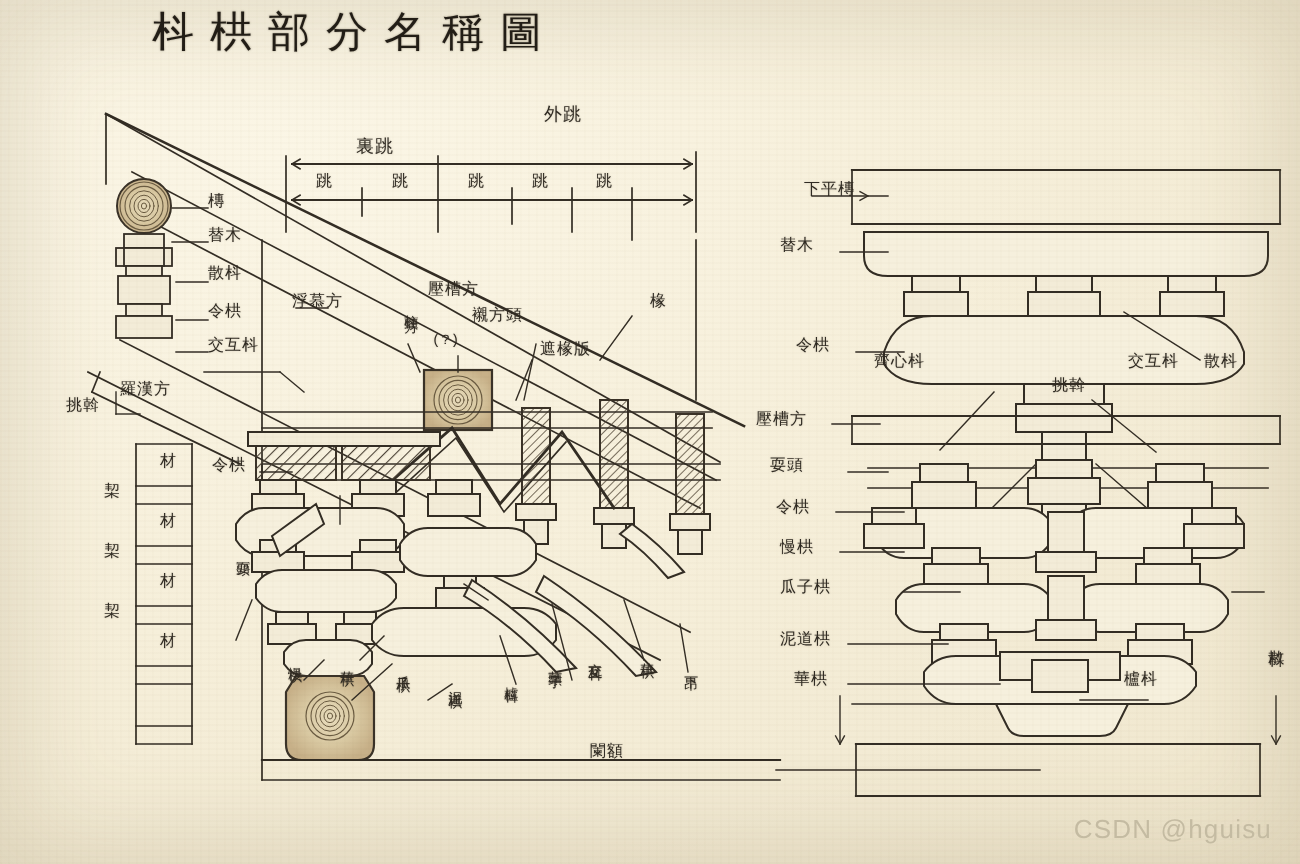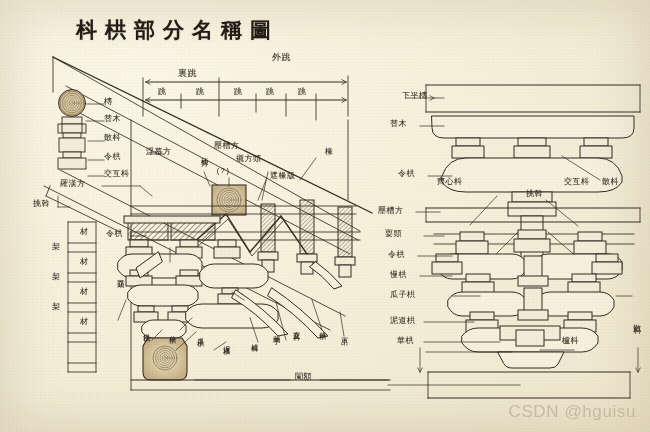--- a/index.html
+++ b/index.html
@@ -35,34 +35,34 @@
     white-space:nowrap;
     line-height:1.02;
     letter-spacing:.5px;
     text-shadow:0 0 1px rgba(70,58,38,.25);
   }
   .t7{font-size:7px}
   .t8{font-size:8px}
   .t9{font-size:9px}
   .vert{writing-mode:vertical-rl;text-orientation:upright;letter-spacing:1px;}
   #title{
-    position:absolute;left:76px;top:16px;
+    position:absolute;left:76px;top:2px;
     font-size:21px;letter-spacing:8px;color:#221d16;
-    font-weight:700;
+    font-weight:400;
     font-family:"DejaVu Serif","Liberation Serif",serif;
     text-shadow:0 0 1px rgba(60,48,30,.5);
   }
   #subtitle{
     position:absolute;left:262px;top:30px;
     font-size:8px;letter-spacing:.4px;color:#3a3228;
   }
   #watermark{
     position:absolute;right:14px;bottom:10px;
     font-family:"Liberation Sans","DejaVu Sans",sans-serif;
-    font-size:17px;color:#c4bba2;letter-spacing:.6px;margin-top:20px;
+    font-size:13px;color:#c4bba2;letter-spacing:.6px;margin-top:20px;
   }
 </style>
 </head>
 <body>
 
 <div id="sheet">
 
   <svg class="art" viewBox="0 0 650 432">
     <defs>
       <pattern id="hatch" width="4" height="4" patternUnits="userSpaceOnUse" patternTransform="rotate(45)">
@@ -385,21 +385,21 @@
   <div class="lbl t8" style="left:298px;top:88px">跳</div>
 
   <div class="lbl t8" style="left:104px;top:98px">槫</div>
   <div class="lbl t8" style="left:104px;top:115px">替木</div>
   <div class="lbl t8" style="left:104px;top:134px">散枓</div>
   <div class="lbl t8" style="left:104px;top:153px">令栱</div>
   <div class="lbl t8" style="left:104px;top:170px">交互枓</div>
   <div class="lbl t8" style="left:33px;top:200px">挑斡</div>
 
   <div class="lbl t8" style="left:146px;top:148px">浮慕方</div>
-  <div class="lbl t8" style="left:60px;top:180px">羅漢方</div>
+  <div class="lbl t8" style="left:60px;top:192px">羅漢方</div>
   <div class="lbl t8" style="left:214px;top:142px">壓槽方</div>
   <div class="lbl t7 vert" style="left:200px;top:152px;height:34px">柱頭方</div>
   <div class="lbl t7" style="left:216px;top:168px">(?)</div>
   <div class="lbl t8" style="left:236px;top:155px">襯方頭</div>
   <div class="lbl t8" style="left:325px;top:148px">椽</div>
   <div class="lbl t8" style="left:270px;top:172px">遮椽版</div>
 
   <div class="lbl t8" style="left:80px;top:228px">材</div>
   <div class="lbl t8" style="left:52px;top:243px">栔</div>
   <div class="lbl t8" style="left:80px;top:258px">材</div>

